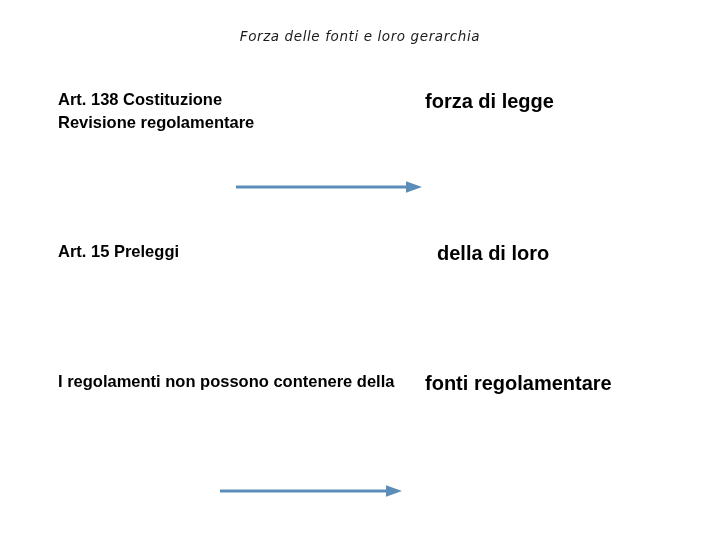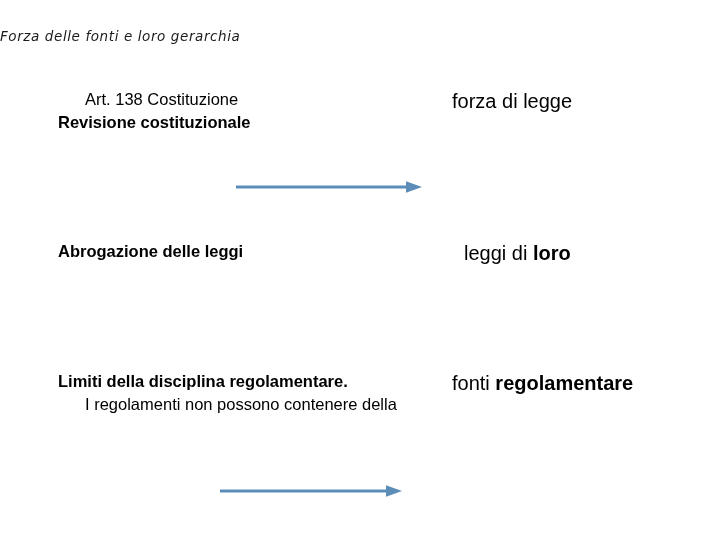--- a/index.html
+++ b/index.html
@@ -21,20 +21,21 @@
     height: 540px;
     background: #ffffff;
   }
 
   
   .slide-title {
     position: absolute;
     left: 0;
     top: 28px;
     width: 720px;
+    text-align: center;
     font-family: "DejaVu Sans", sans-serif;
     font-style: italic;
     font-size: 13.5px;
     letter-spacing: 0.6px;
     color: #1a1a1a;
     white-space: nowrap;
   }
 
   
   .row {
@@ -49,21 +50,21 @@
   .left-block {
     position: absolute;
     left: 58px;
     top: 0;
     font-size: 16.5px;
     line-height: 22.5px;
     white-space: nowrap;
   }
   .left-block .ln { display: block; }
   .bold { font-weight: bold; }
-  .reg  { font-weight: normal; margin-left: 27px; }
+  .reg  { font-weight: bold; }
 
   .right-block {
     position: absolute;
     top: 2px;
     font-size: 20px;
     line-height: 22.5px;
     white-space: nowrap;
   }
   .right-1 { left: 425px; }
   .right-2 { left: 437px; }
@@ -85,57 +86,56 @@
 <body>
 
 <div class="slide">
 
   <div class="slide-title">Forza delle fonti e loro gerarchia</div>
 
   <div class="row row-1">
 
     <div class="left-block">
       <span class="ln reg">Art. 138 Costituzione</span>
-      <span class="ln bold">Revisione costituzionale</span>
+      <span class="ln bold">Revisione regolamentare</span>
     </div>
 
     <div class="arrow arrow-1">
       <svg width="186" height="18" viewBox="0 0 186 18" aria-hidden="true">
         <path d="M0 7.6 L170 7.6 L170 3.2 L186 9 L170 14.8 L170 10.4 L0 10.4 Z" fill="#5B8DB8"></path>
       </svg>
     </div>
 
     <div class="right-block right-1">
       <span class="ln reg">forza di legge</span>
     </div>
 
   </div>
 
   <div class="row row-2">
 
     <div class="left-block">
-      <span class="ln bold">Abrogazione delle leggi</span>
+      <span class="ln reg">Art. 15 Preleggi</span>
     </div>
 
     <div class="arrow arrow-2">
       <svg width="182" height="18" viewBox="0 0 182 18" aria-hidden="true">
         <path d="M0 7.6 L166 7.6 L166 3.2 L182 9 L166 14.8 L166 10.4 L0 10.4 Z" fill="#5B8DB8"></path>
       </svg>
     </div>
 
     <div class="right-block right-2">
-      <span class="ln"><span class="reg">leggi di </span><span class="bold">loro</span></span>
+      <span class="ln"><span class="reg">della di </span><span class="bold">loro</span></span>
     </div>
 
   </div>
 
   <div class="row row-3">
 
     <div class="left-block">
-      <span class="ln bold">Limiti della disciplina regolamentare.</span>
       <span class="ln reg">I regolamenti non possono contenere della</span>
     </div>
 
     <div class="right-block right-3">
       <span class="ln"><span class="reg">fonti </span><span class="bold">regolamentare</span></span>
     </div>
 
   </div>
 
 </div>

